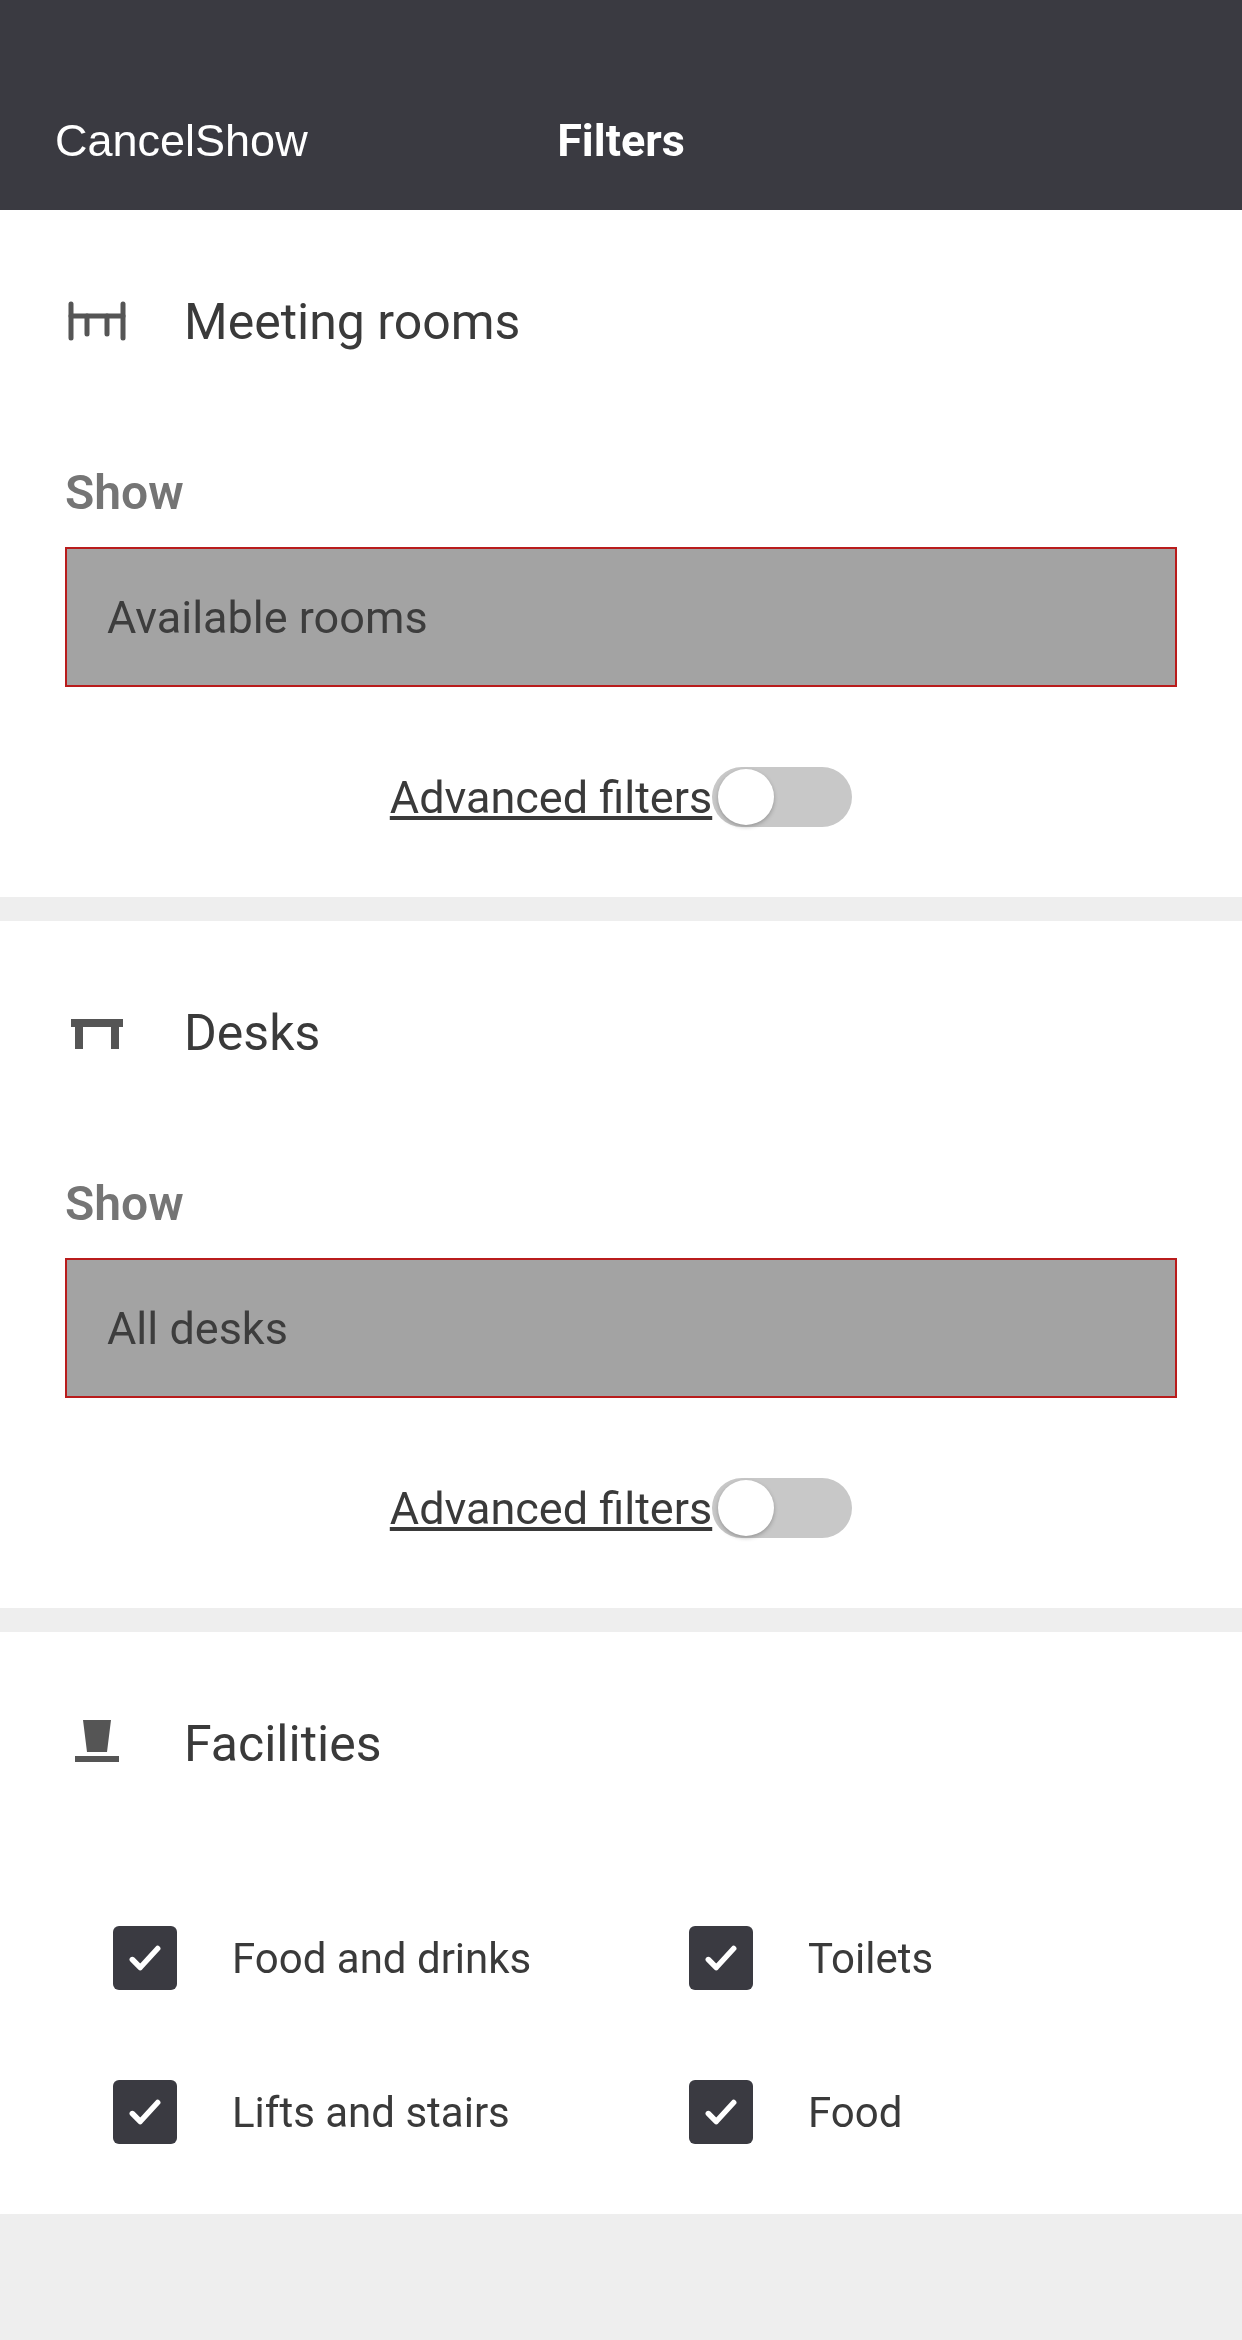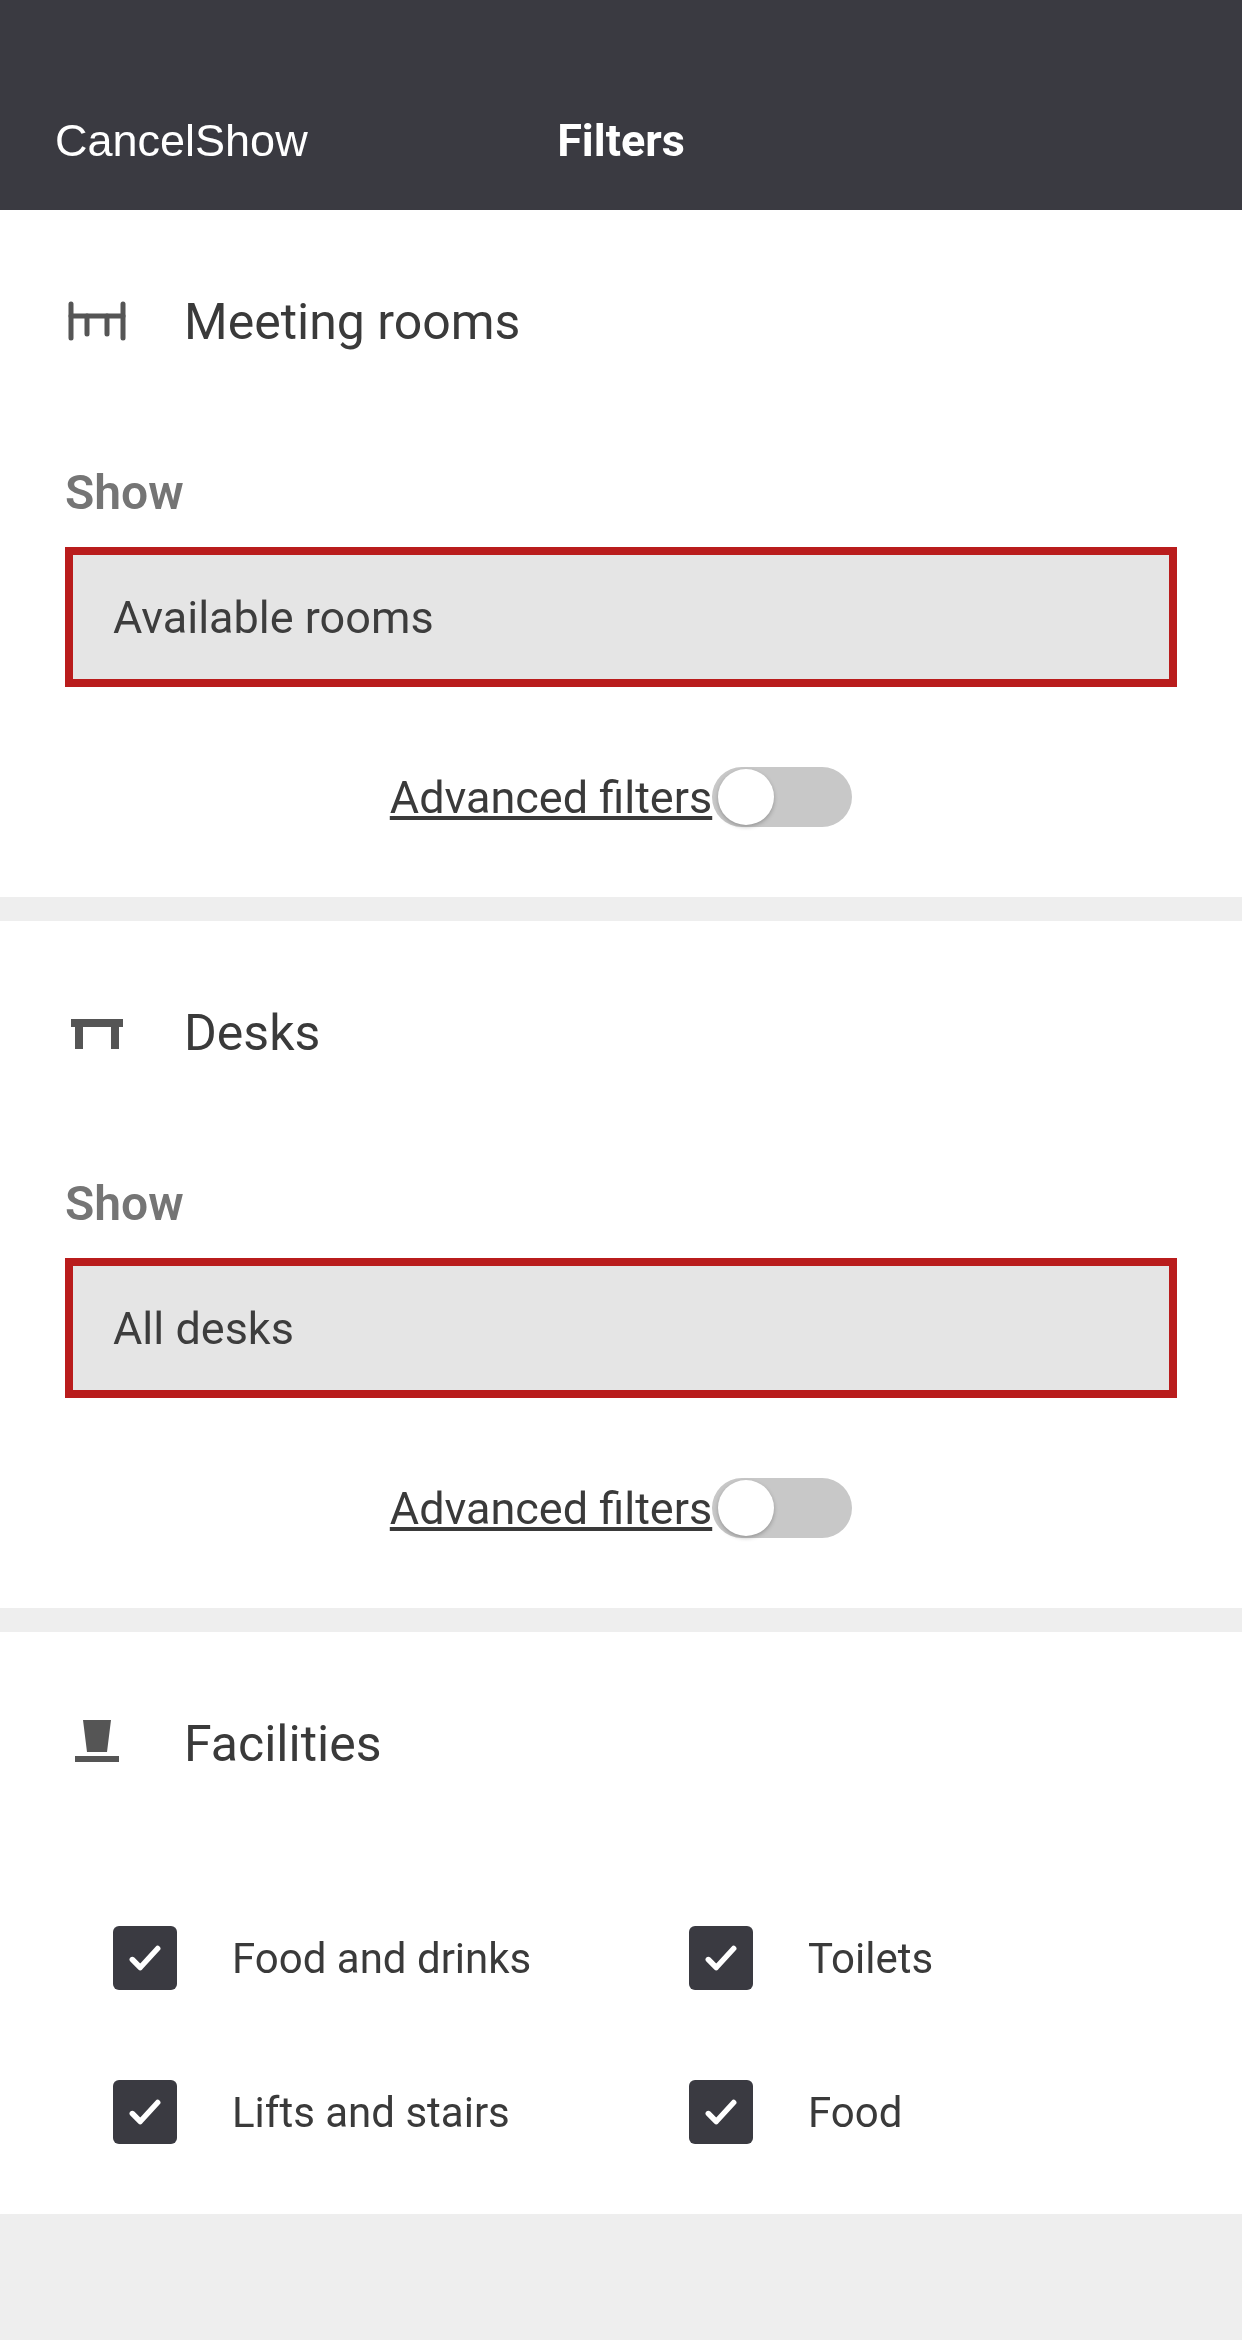--- a/index.html
+++ b/index.html
@@ -63,22 +63,22 @@
   }
   .field-label {
     font-size: 48px;
     font-weight: 600;
     color: #757575;
     margin-bottom: 26px;
   }
   .select {
     width: 100%;
     height: 140px;
-    background: #e5e5e5;
-    border: 8px solid #b91c1c;
+    background: #a3a3a3;
+    border: 2px solid #b91c1c;
     display: flex;
     align-items: center;
     padding: 0 40px;
     font-size: 45px;
     color: #3d3d3d;
     margin-bottom: 60px;
   }
   .row-toggle {
     display: flex;
     align-items: center;

